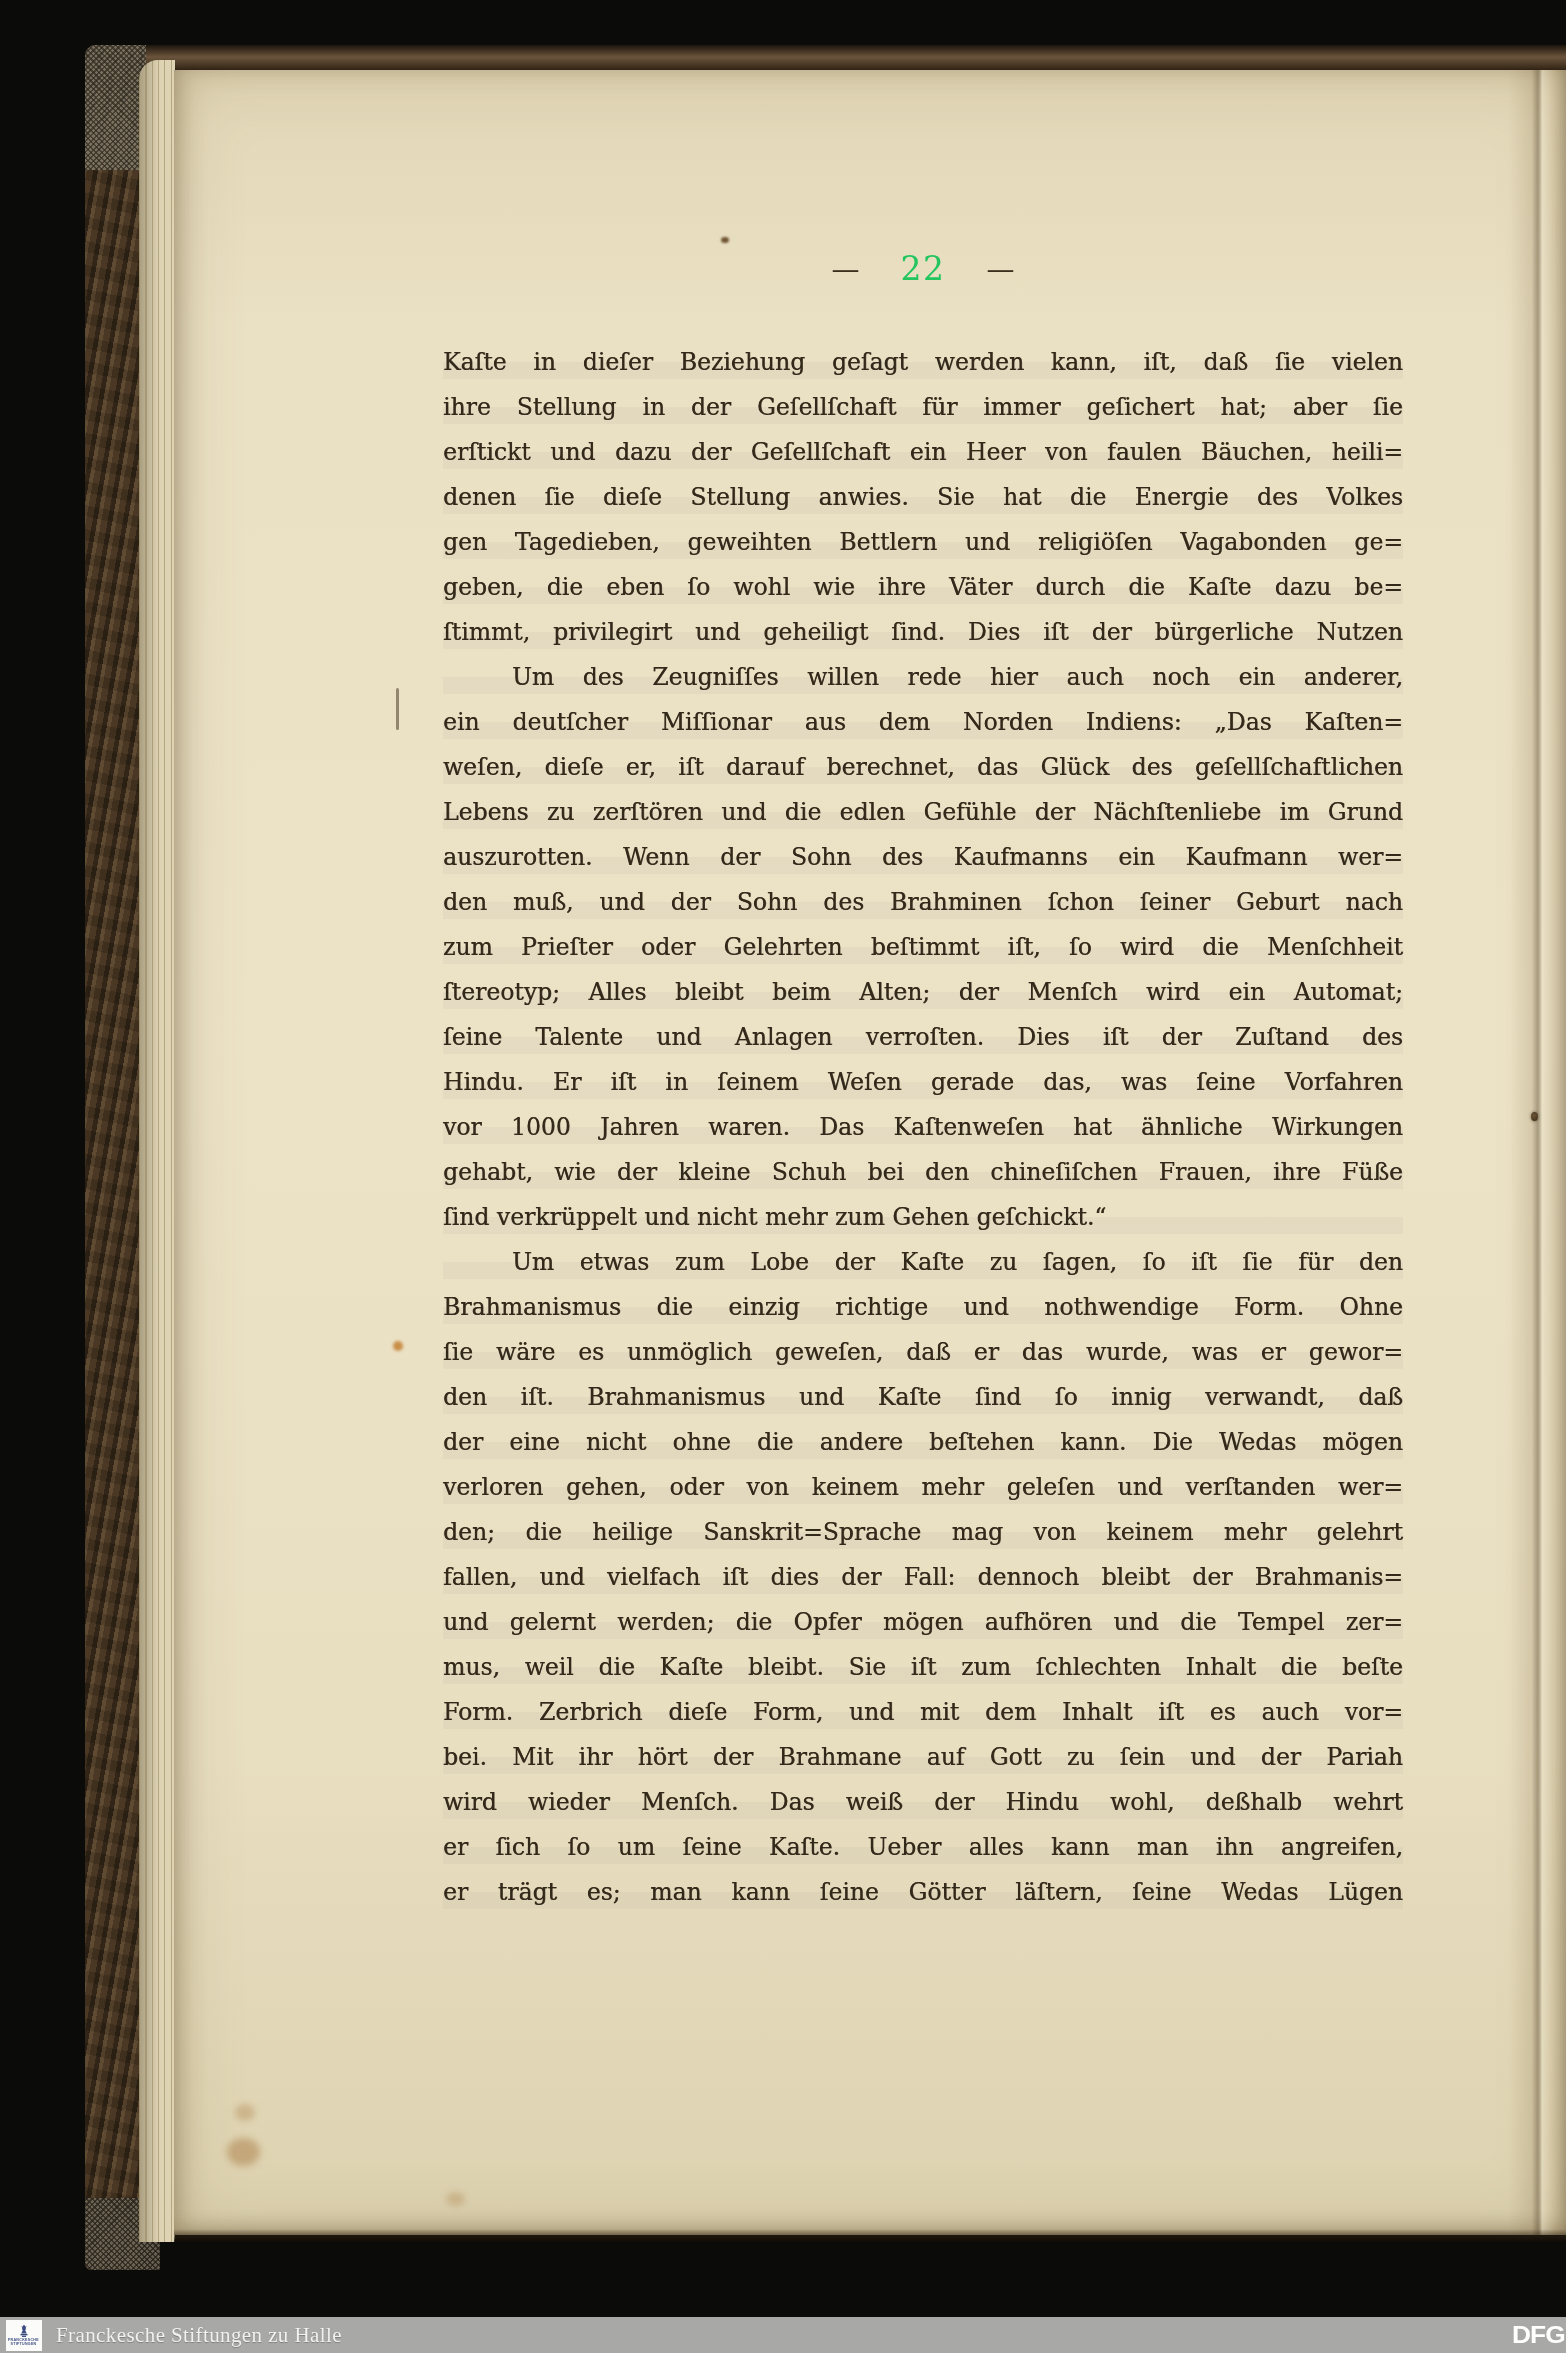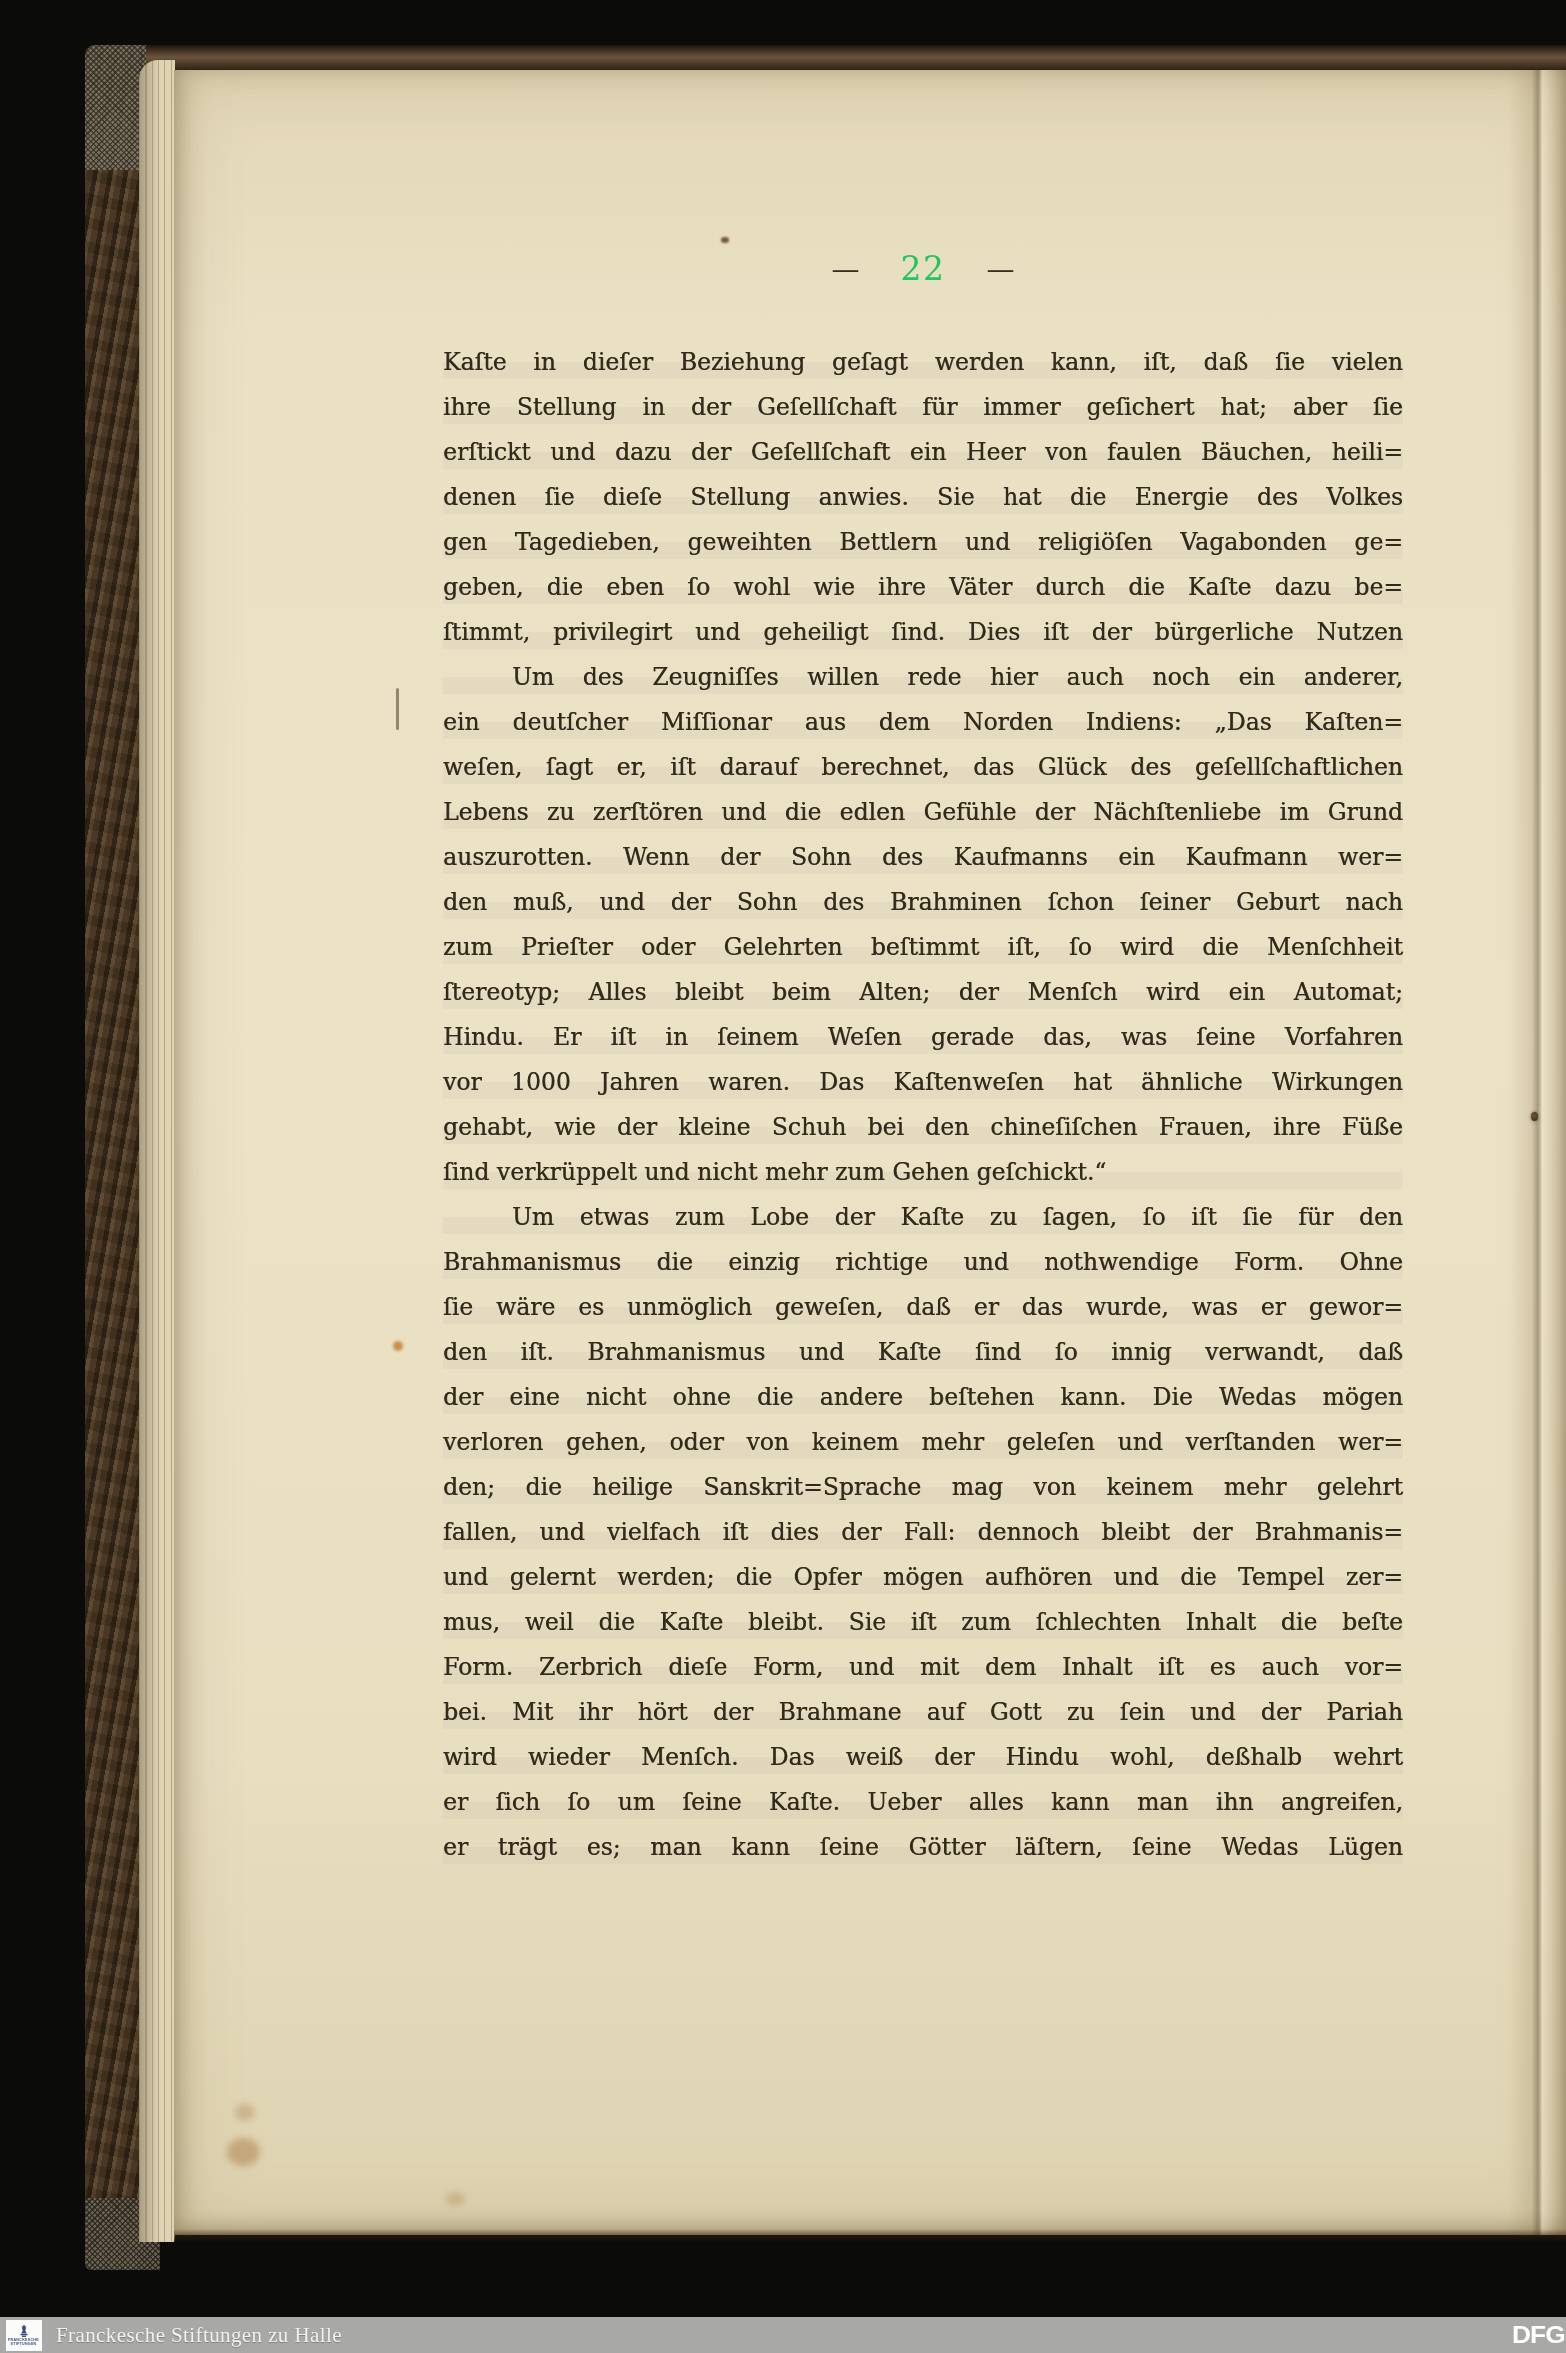--- a/index.html
+++ b/index.html
@@ -121,26 +121,27 @@
   <div class="text-block">
       <div class="line">Kaſte in dieſer Beziehung geſagt werden kann, iſt, daß ſie vielen</div>
       <div class="line">ihre Stellung in der Geſellſchaft für immer geſichert hat; aber ſie</div>
       <div class="line">erſtickt und dazu der Geſellſchaft ein Heer von faulen Bäuchen, heili=</div>
       <div class="line">denen ſie dieſe Stellung anwies.  Sie hat die Energie des Volkes</div>
       <div class="line">gen Tagedieben, geweihten Bettlern und religiöſen Vagabonden ge=</div>
       <div class="line">geben, die eben ſo wohl wie ihre Väter durch die Kaſte dazu be=</div>
       <div class="line">ſtimmt, privilegirt und geheiligt ſind.  Dies iſt der bürgerliche Nutzen</div>
       <div class="line indent">Um des Zeugniſſes willen rede hier auch noch ein anderer,</div>
       <div class="line">ein deutſcher Miſſionar aus dem Norden Indiens:  „Das Kaſten=</div>
-      <div class="line">weſen, ſagt er, iſt darauf berechnet, das Glück des geſellſchaftlichen</div>
+      <div class="line">weſen, dieſe er, iſt darauf berechnet, das Glück des geſellſchaftlichen</div>
       <div class="line">Lebens zu zerſtören und die edlen Gefühle der Nächſtenliebe im Grund</div>
       <div class="line">auszurotten.  Wenn der Sohn des Kaufmanns ein Kaufmann wer=</div>
       <div class="line">den muß, und der Sohn des Brahminen ſchon ſeiner Geburt nach</div>
       <div class="line">zum Prieſter oder Gelehrten beſtimmt iſt, ſo wird die Menſchheit</div>
       <div class="line">ſtereotyp; Alles bleibt beim Alten; der Menſch wird ein Automat;</div>
+      <div class="line">ſeine Talente und Anlagen verroſten.  Dies iſt der Zuſtand des</div>
       <div class="line">Hindu.  Er iſt in ſeinem Weſen gerade das, was ſeine Vorfahren</div>
       <div class="line">vor 1000 Jahren waren.  Das Kaſtenweſen hat ähnliche Wirkungen</div>
       <div class="line">gehabt, wie der kleine Schuh bei den chineſiſchen Frauen, ihre Füße</div>
       <div class="line para-end">ſind verkrüppelt und nicht mehr zum Gehen geſchickt.“</div>
       <div class="line indent">Um etwas zum Lobe der Kaſte zu ſagen, ſo iſt ſie für den</div>
       <div class="line">Brahmanismus die einzig richtige und nothwendige Form.  Ohne</div>
       <div class="line">ſie wäre es unmöglich geweſen, daß er das wurde, was er gewor=</div>
       <div class="line">den iſt.  Brahmanismus und Kaſte ſind ſo innig verwandt, daß</div>
       <div class="line">der eine nicht ohne die andere beſtehen kann.  Die Wedas mögen</div>
       <div class="line">verloren gehen, oder von keinem mehr geleſen und verſtanden wer=</div>

